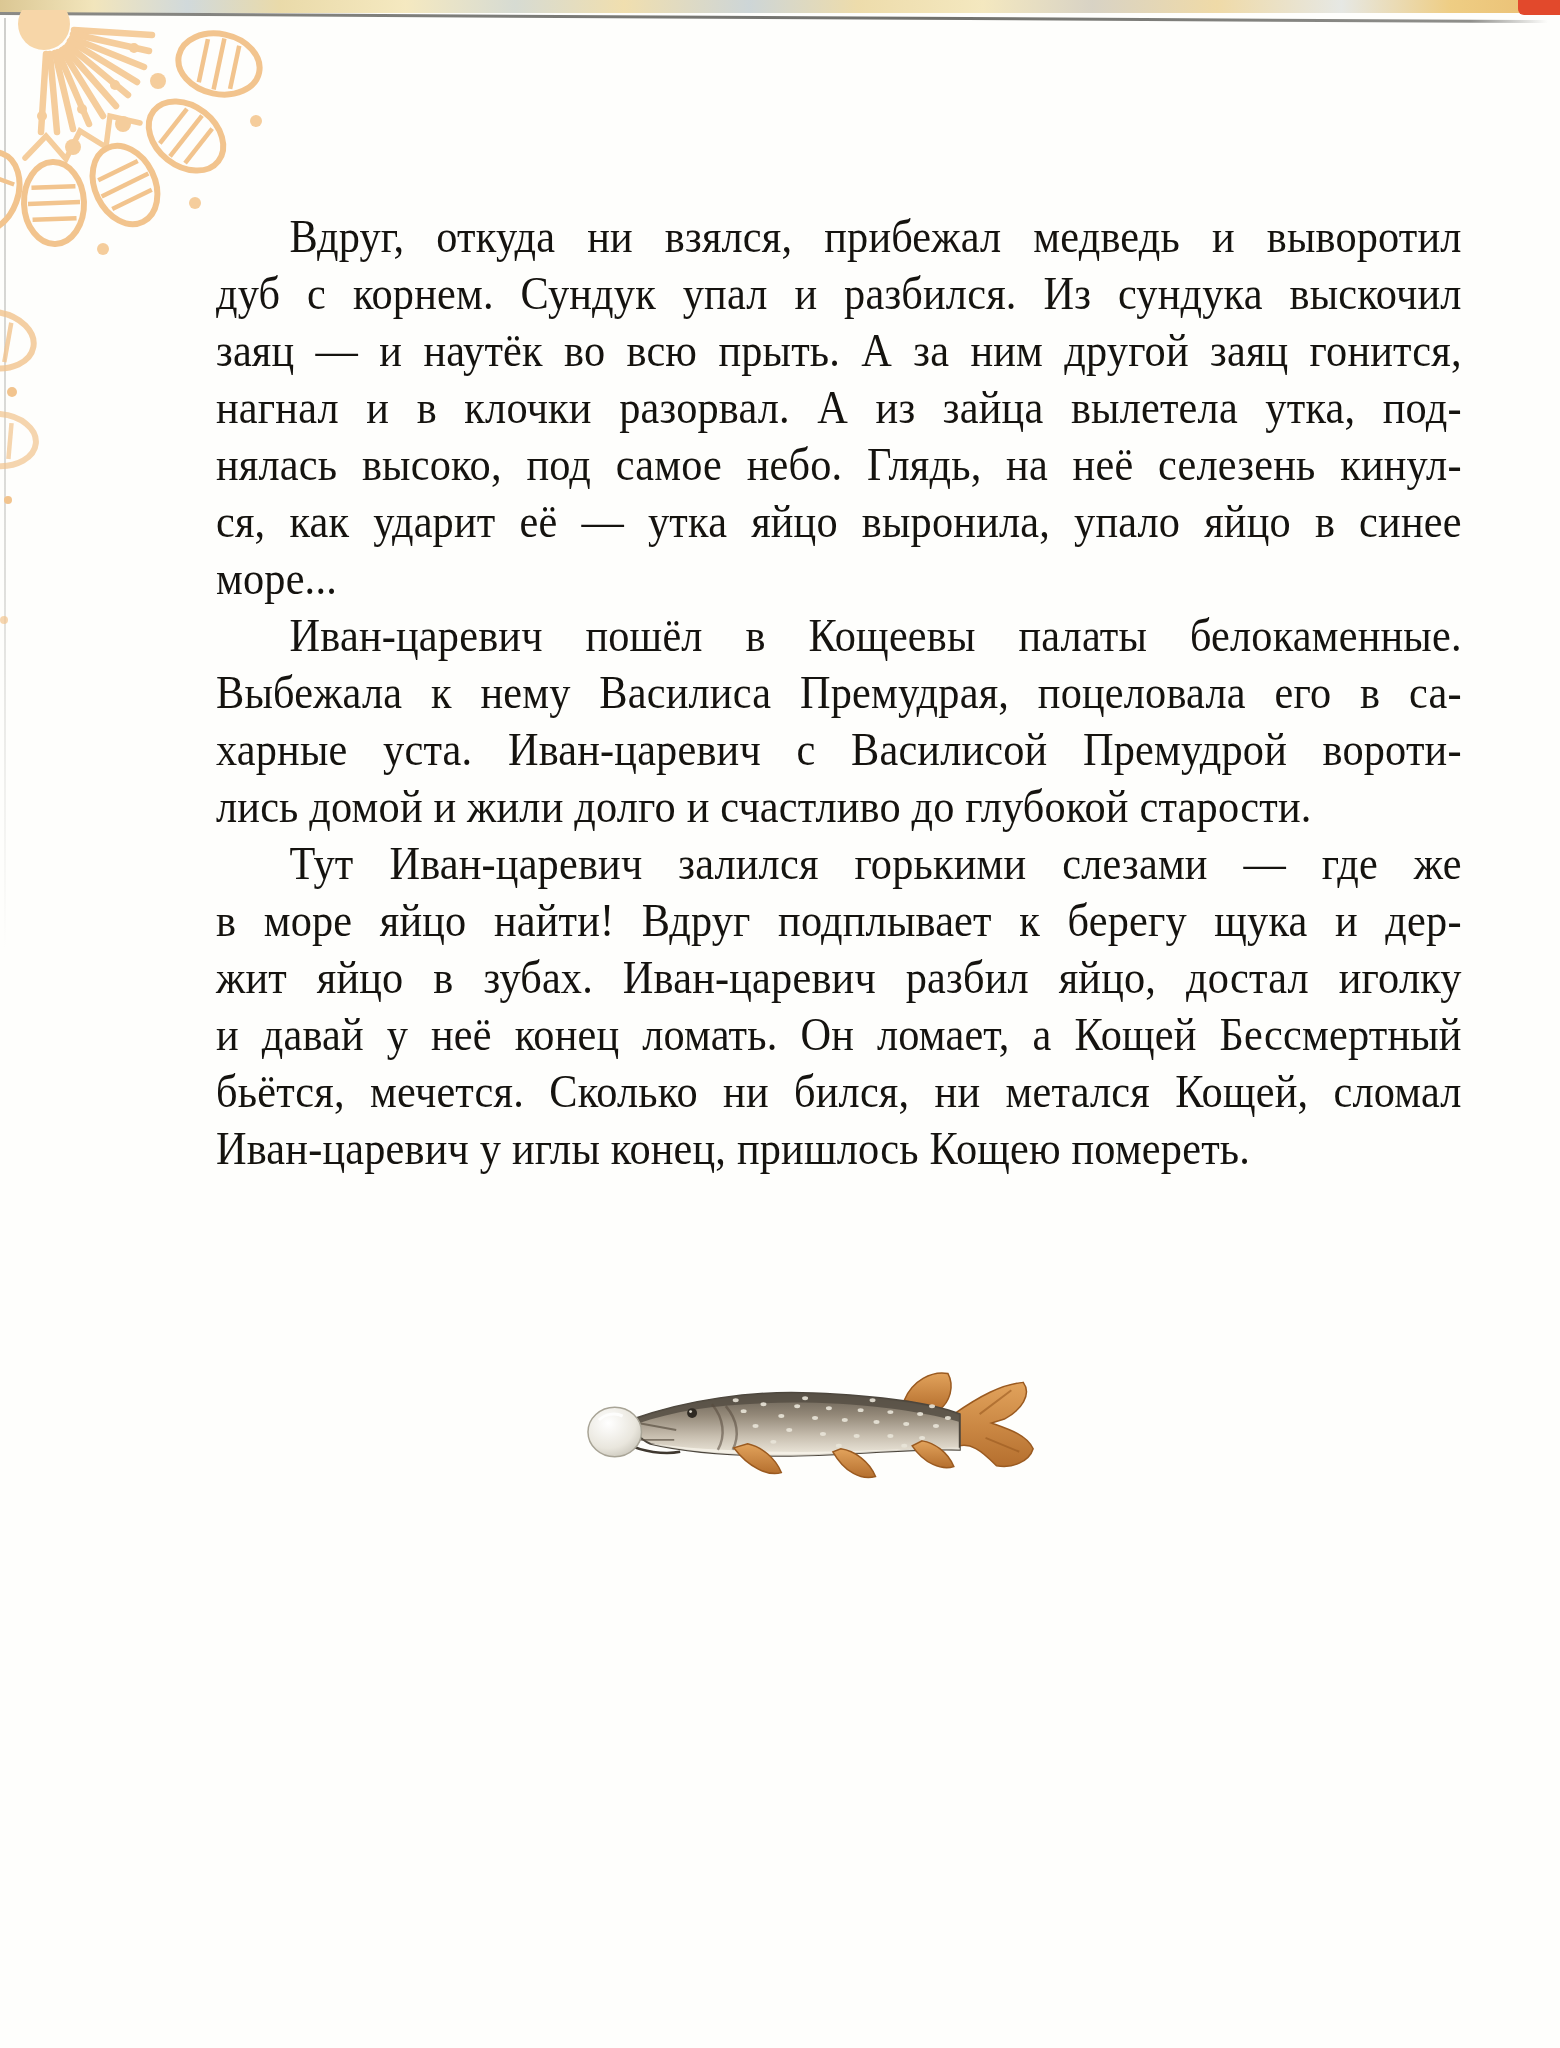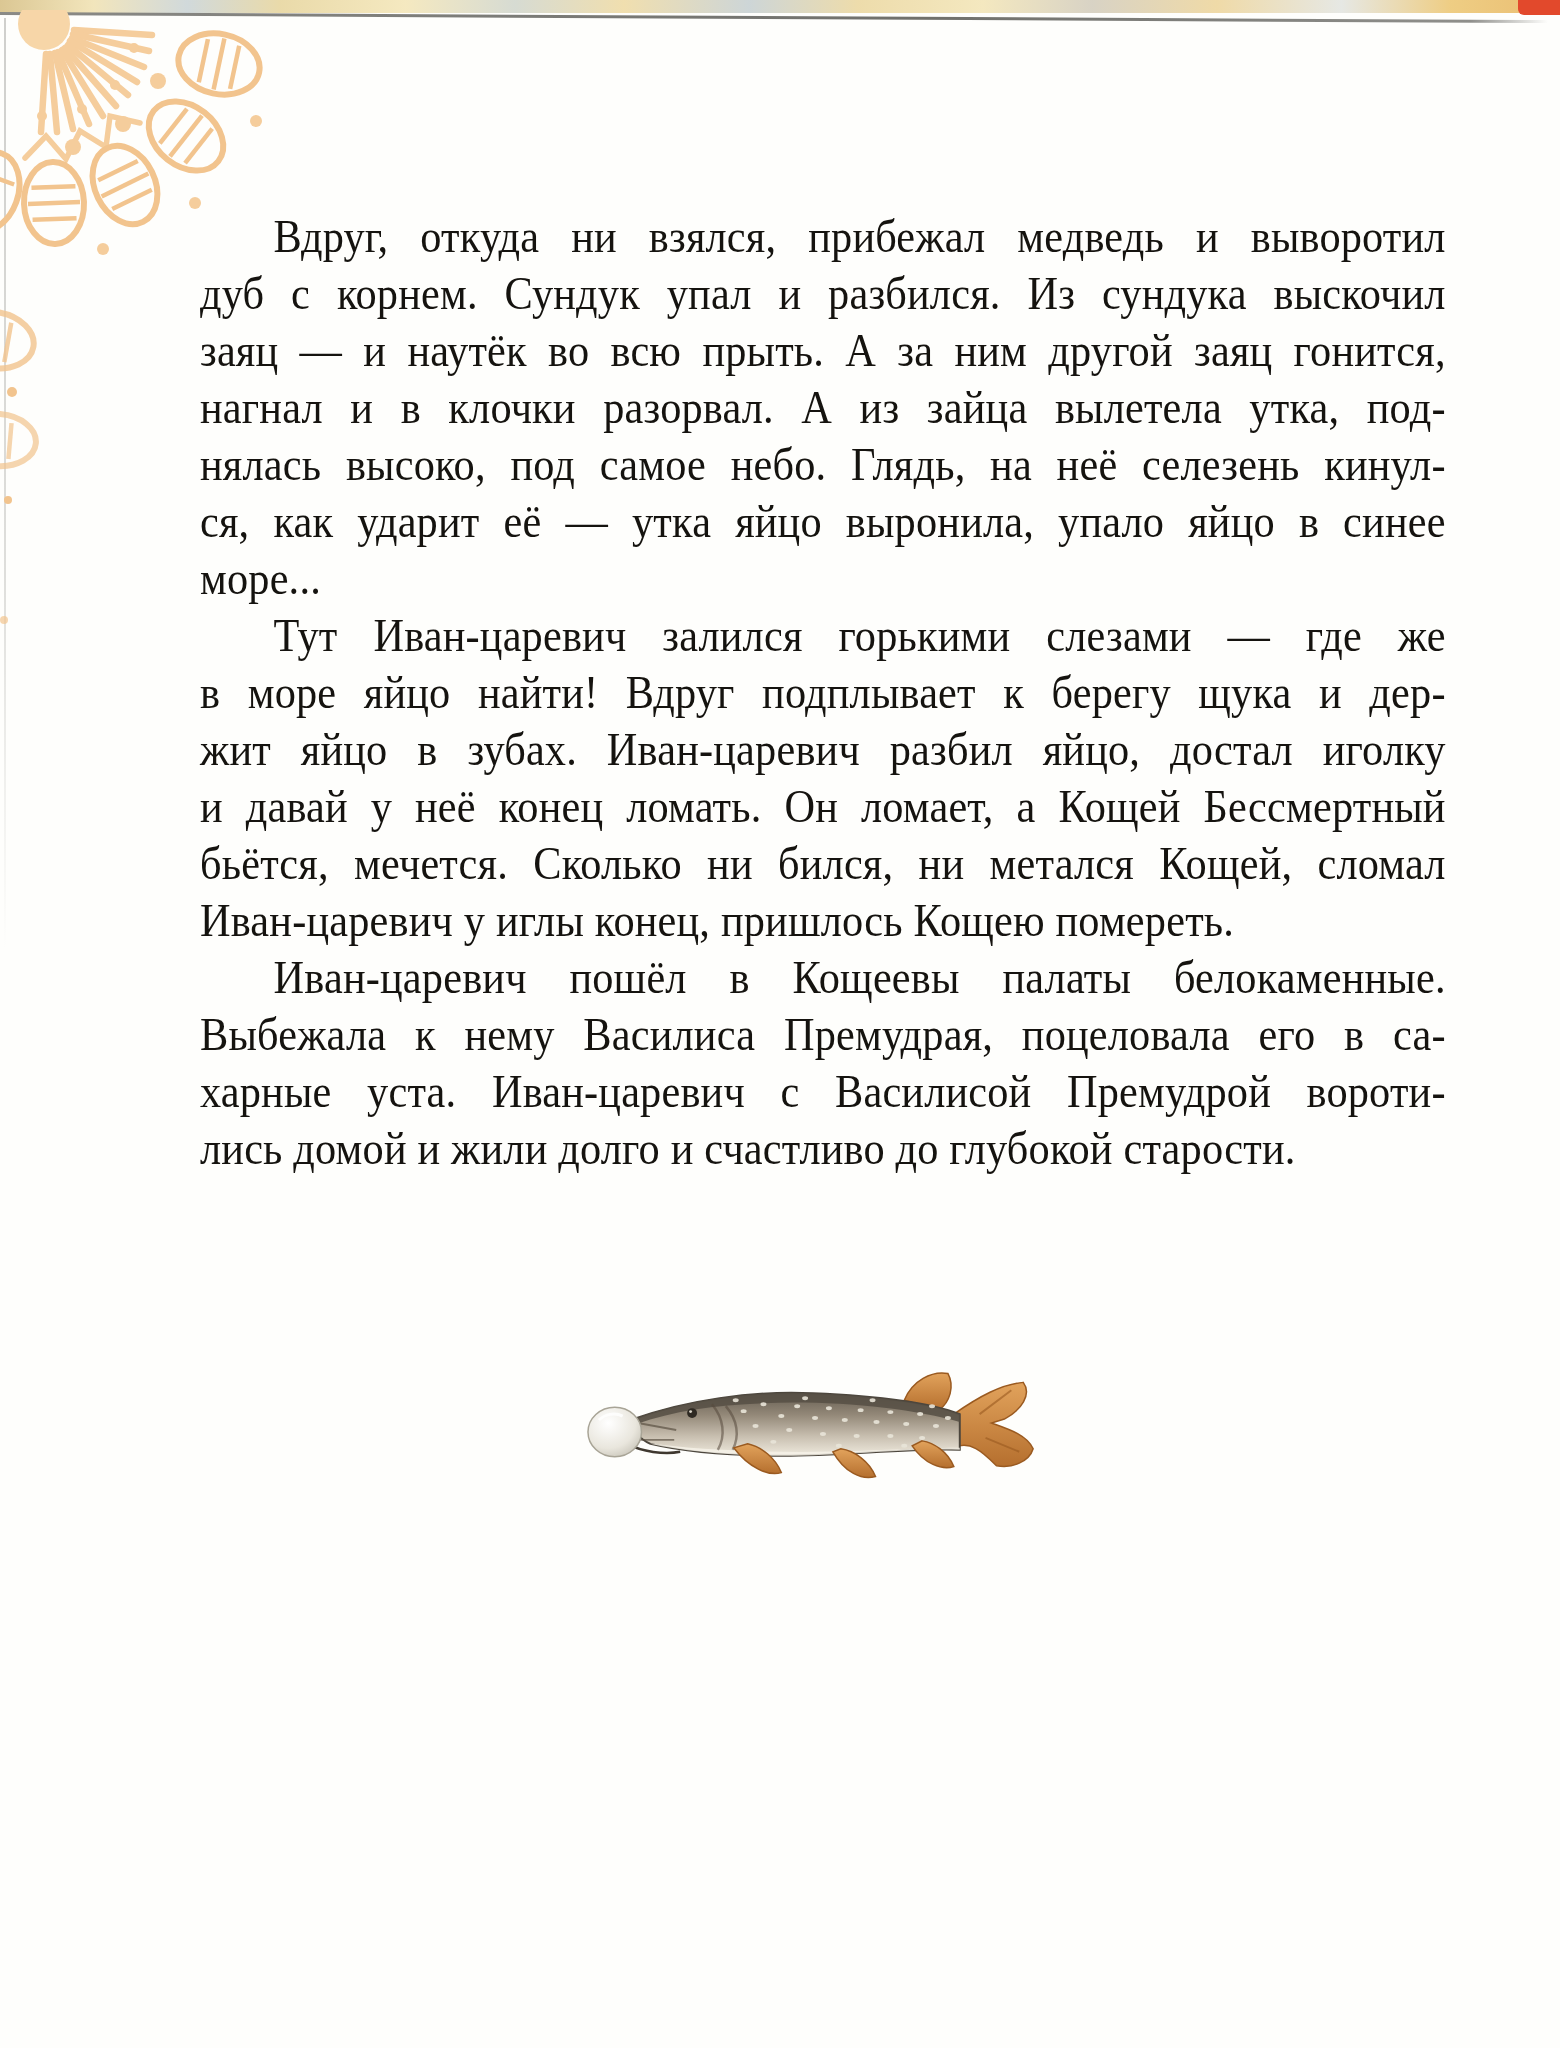--- a/index.html
+++ b/index.html
@@ -28,21 +28,21 @@
   }
   .fold-line{
     position:absolute;left:4px;top:18px;width:2px;height:930px;
     background:linear-gradient(#a9a9a5,#c4c4c0 60%,rgba(200,200,196,0));
     opacity:.55;
   }
   .ornament{position:absolute;left:0;top:10px;width:270px;height:650px;}
   .fish{position:absolute;left:585px;top:1356px;width:466px;height:140px;}
 
   
-  .text-block{position:absolute;left:200px;top:208px;width:1246px;}
+  .text-block{position:absolute;left:216px;top:208px;width:1246px;}
   .para{margin:0;padding:0;}
   .line{
     width:1354px;height:57px;line-height:57px;font-size:46px;
     transform:scaleX(0.92);transform-origin:0 50%;
     text-align:justify;text-align-last:justify;
     letter-spacing:0.2px;white-space:normal;overflow:visible;
   }
   .line.first{text-indent:80px;}
   .line.last{text-align-last:left;}
 </style>
@@ -140,32 +140,32 @@
       <div class="para">
         <div class="line first">Вдруг, откуда ни взялся, прибежал медведь и выворотил</div>
         <div class="line">дуб с корнем. Сундук упал и разбился. Из сундука выскочил</div>
         <div class="line">заяц — и наутёк во всю прыть. А за ним другой заяц гонится,</div>
         <div class="line">нагнал и в клочки разорвал. А из зайца вылетела утка, под-</div>
         <div class="line">нялась высоко, под самое небо. Глядь, на неё селезень кинул-</div>
         <div class="line">ся, как ударит её — утка яйцо выронила, упало яйцо в синее</div>
         <div class="line last">море...</div>
       </div>
       <div class="para">
+        <div class="line first">Иван-царевич пошёл в Кощеевы палаты белокаменные.</div>
+        <div class="line">Выбежала к нему Василиса Премудрая, поцеловала его в са-</div>
+        <div class="line">харные уста. Иван-царевич с Василисой Премудрой вороти-</div>
+        <div class="line last">лись домой и жили долго и счастливо до глубокой старости.</div>
+      </div>
+      <div class="para">
         <div class="line first">Тут Иван-царевич залился горькими слезами — где же</div>
         <div class="line">в море яйцо найти! Вдруг подплывает к берегу щука и дер-</div>
         <div class="line">жит яйцо в зубах. Иван-царевич разбил яйцо, достал иголку</div>
         <div class="line">и давай у неё конец ломать. Он ломает, а Кощей Бессмертный</div>
         <div class="line">бьётся, мечется. Сколько ни бился, ни метался Кощей, сломал</div>
         <div class="line last">Иван-царевич у иглы конец, пришлось Кощею помереть.</div>
-      </div>
-      <div class="para">
-        <div class="line first">Иван-царевич пошёл в Кощеевы палаты белокаменные.</div>
-        <div class="line">Выбежала к нему Василиса Премудрая, поцеловала его в са-</div>
-        <div class="line">харные уста. Иван-царевич с Василисой Премудрой вороти-</div>
-        <div class="line last">лись домой и жили долго и счастливо до глубокой старости.</div>
       </div>
     </div>
 
   <svg class="fish" viewBox="0 0 470 140" xmlns="http://www.w3.org/2000/svg">
     <defs>
       <linearGradient id="bodyGrad" x1="0" y1="0" x2="0" y2="1">
         <stop offset="0" stop-color="#655d51"></stop>
         <stop offset="0.35" stop-color="#938878"></stop>
         <stop offset="0.7" stop-color="#c9c0b1"></stop>
         <stop offset="1" stop-color="#efeade"></stop>

